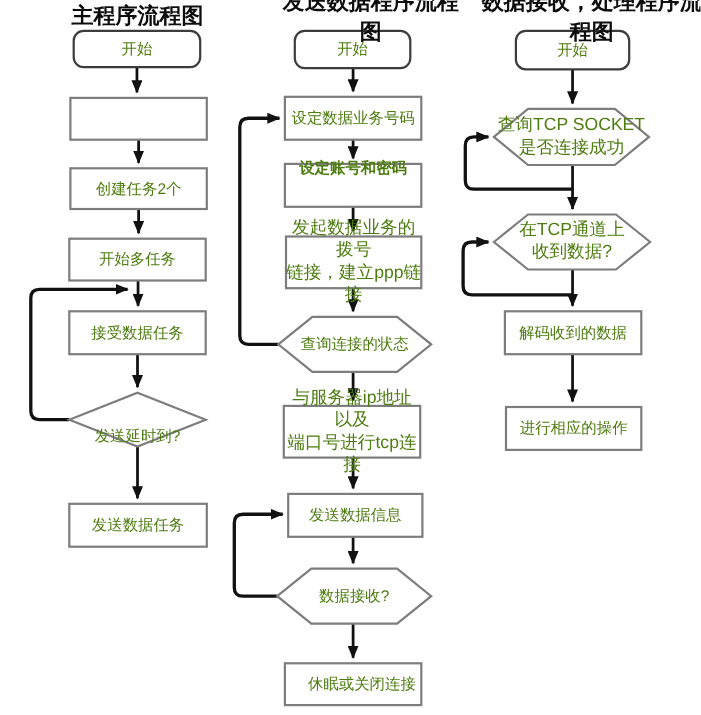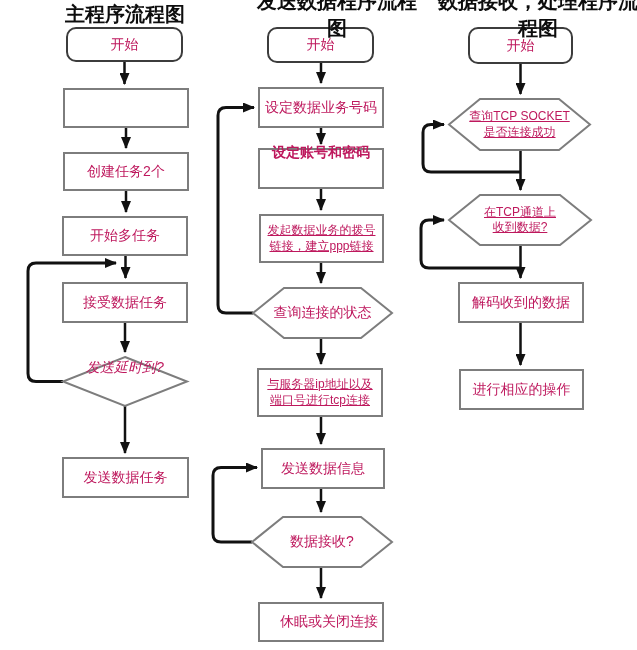--- a/index.html
+++ b/index.html
@@ -3,24 +3,24 @@
 <meta charset="utf-8">
 <style>
   html,body{margin:0;padding:0;background:#fff;}
   .canvas{
     position:relative;width:637px;height:650px;background:#ffffff;overflow:hidden;
     font-family:"Liberation Sans","DejaVu Sans",sans-serif;
   }
   .canvas svg{position:absolute;left:0;top:0;}
   .lbl{
     position:absolute;display:flex;align-items:center;justify-content:center;
-    text-align:center;white-space:pre-line;font-size:14px;color:#be185d;
+    text-align:center;white-space:pre-line;font-size:14px;color:#4d7c0f;
     line-height:1.28;pointer-events:none;
   }
-  .lbl.small{font-size:12px;text-decoration:underline;}
+  .lbl.small{font-size:16px;}
   .title{
     position:absolute;display:flex;align-items:center;justify-content:center;
     text-align:center;font-size:20px;font-weight:bold;color:#0d0d0d;
   }
   .shape{fill:#ffffff;stroke:#7d7d7d;stroke-width:2;}
   .startshape{fill:#ffffff;stroke:#3c3c3c;stroke-width:2;}
   .arrow{fill:none;stroke:#111111;stroke-width:2.5;}
   .loop{fill:none;stroke:#111111;stroke-width:3;}
 </style>
 </head>
@@ -87,21 +87,21 @@
   </svg>
 
   <div class="title" style="left:45px;top:5px;width:160px;height:19px;">主程序流程图</div>
   <div class="title" style="left:257px;top:5px;width:160px;height:19px;">发送数据程序流程图</div>
   <div class="title" style="left:438px;top:5px;width:200px;height:19px;">数据接收，处理程序流程图</div>
 
   <div class="lbl" style="left:67px;top:28px;width:115px;height:33px;">开始</div>
   <div class="lbl" style="left:64px;top:153px;width:124px;height:37px;">创建任务2个</div>
   <div class="lbl" style="left:63px;top:217px;width:124px;height:38px;">开始多任务</div>
   <div class="lbl" style="left:63px;top:283px;width:124px;height:39px;">接受数据任务</div>
-  <div class="lbl" style="left:63px;top:343px;width:124px;height:49px;font-style:italic;">发送延时到?</div>
+  <div class="lbl" style="left:63px;top:372px;width:124px;height:49px;">发送延时到?</div>
   <div class="lbl" style="left:63px;top:458px;width:125px;height:39px;">发送数据任务</div>
 
   <div class="lbl" style="left:268px;top:28px;width:105px;height:34px;">开始</div>
   <div class="lbl" style="left:259px;top:88px;width:124px;height:39px;">设定数据业务号码</div>
   <div class="lbl" style="left:259px;top:133px;width:124px;height:39px;font-weight:bold;">设定账号和密码</div>
   <div class="lbl small" style="left:260px;top:215px;width:123px;height:47px;">发起数据业务的拨号
 链接，建立ppp链接</div>
   <div class="lbl" style="left:253px;top:288px;width:139px;height:50px;">查询连接的状态</div>
   <div class="lbl small" style="left:258px;top:369px;width:124px;height:47px;">与服务器ip地址以及
 端口号进行tcp连接</div>

